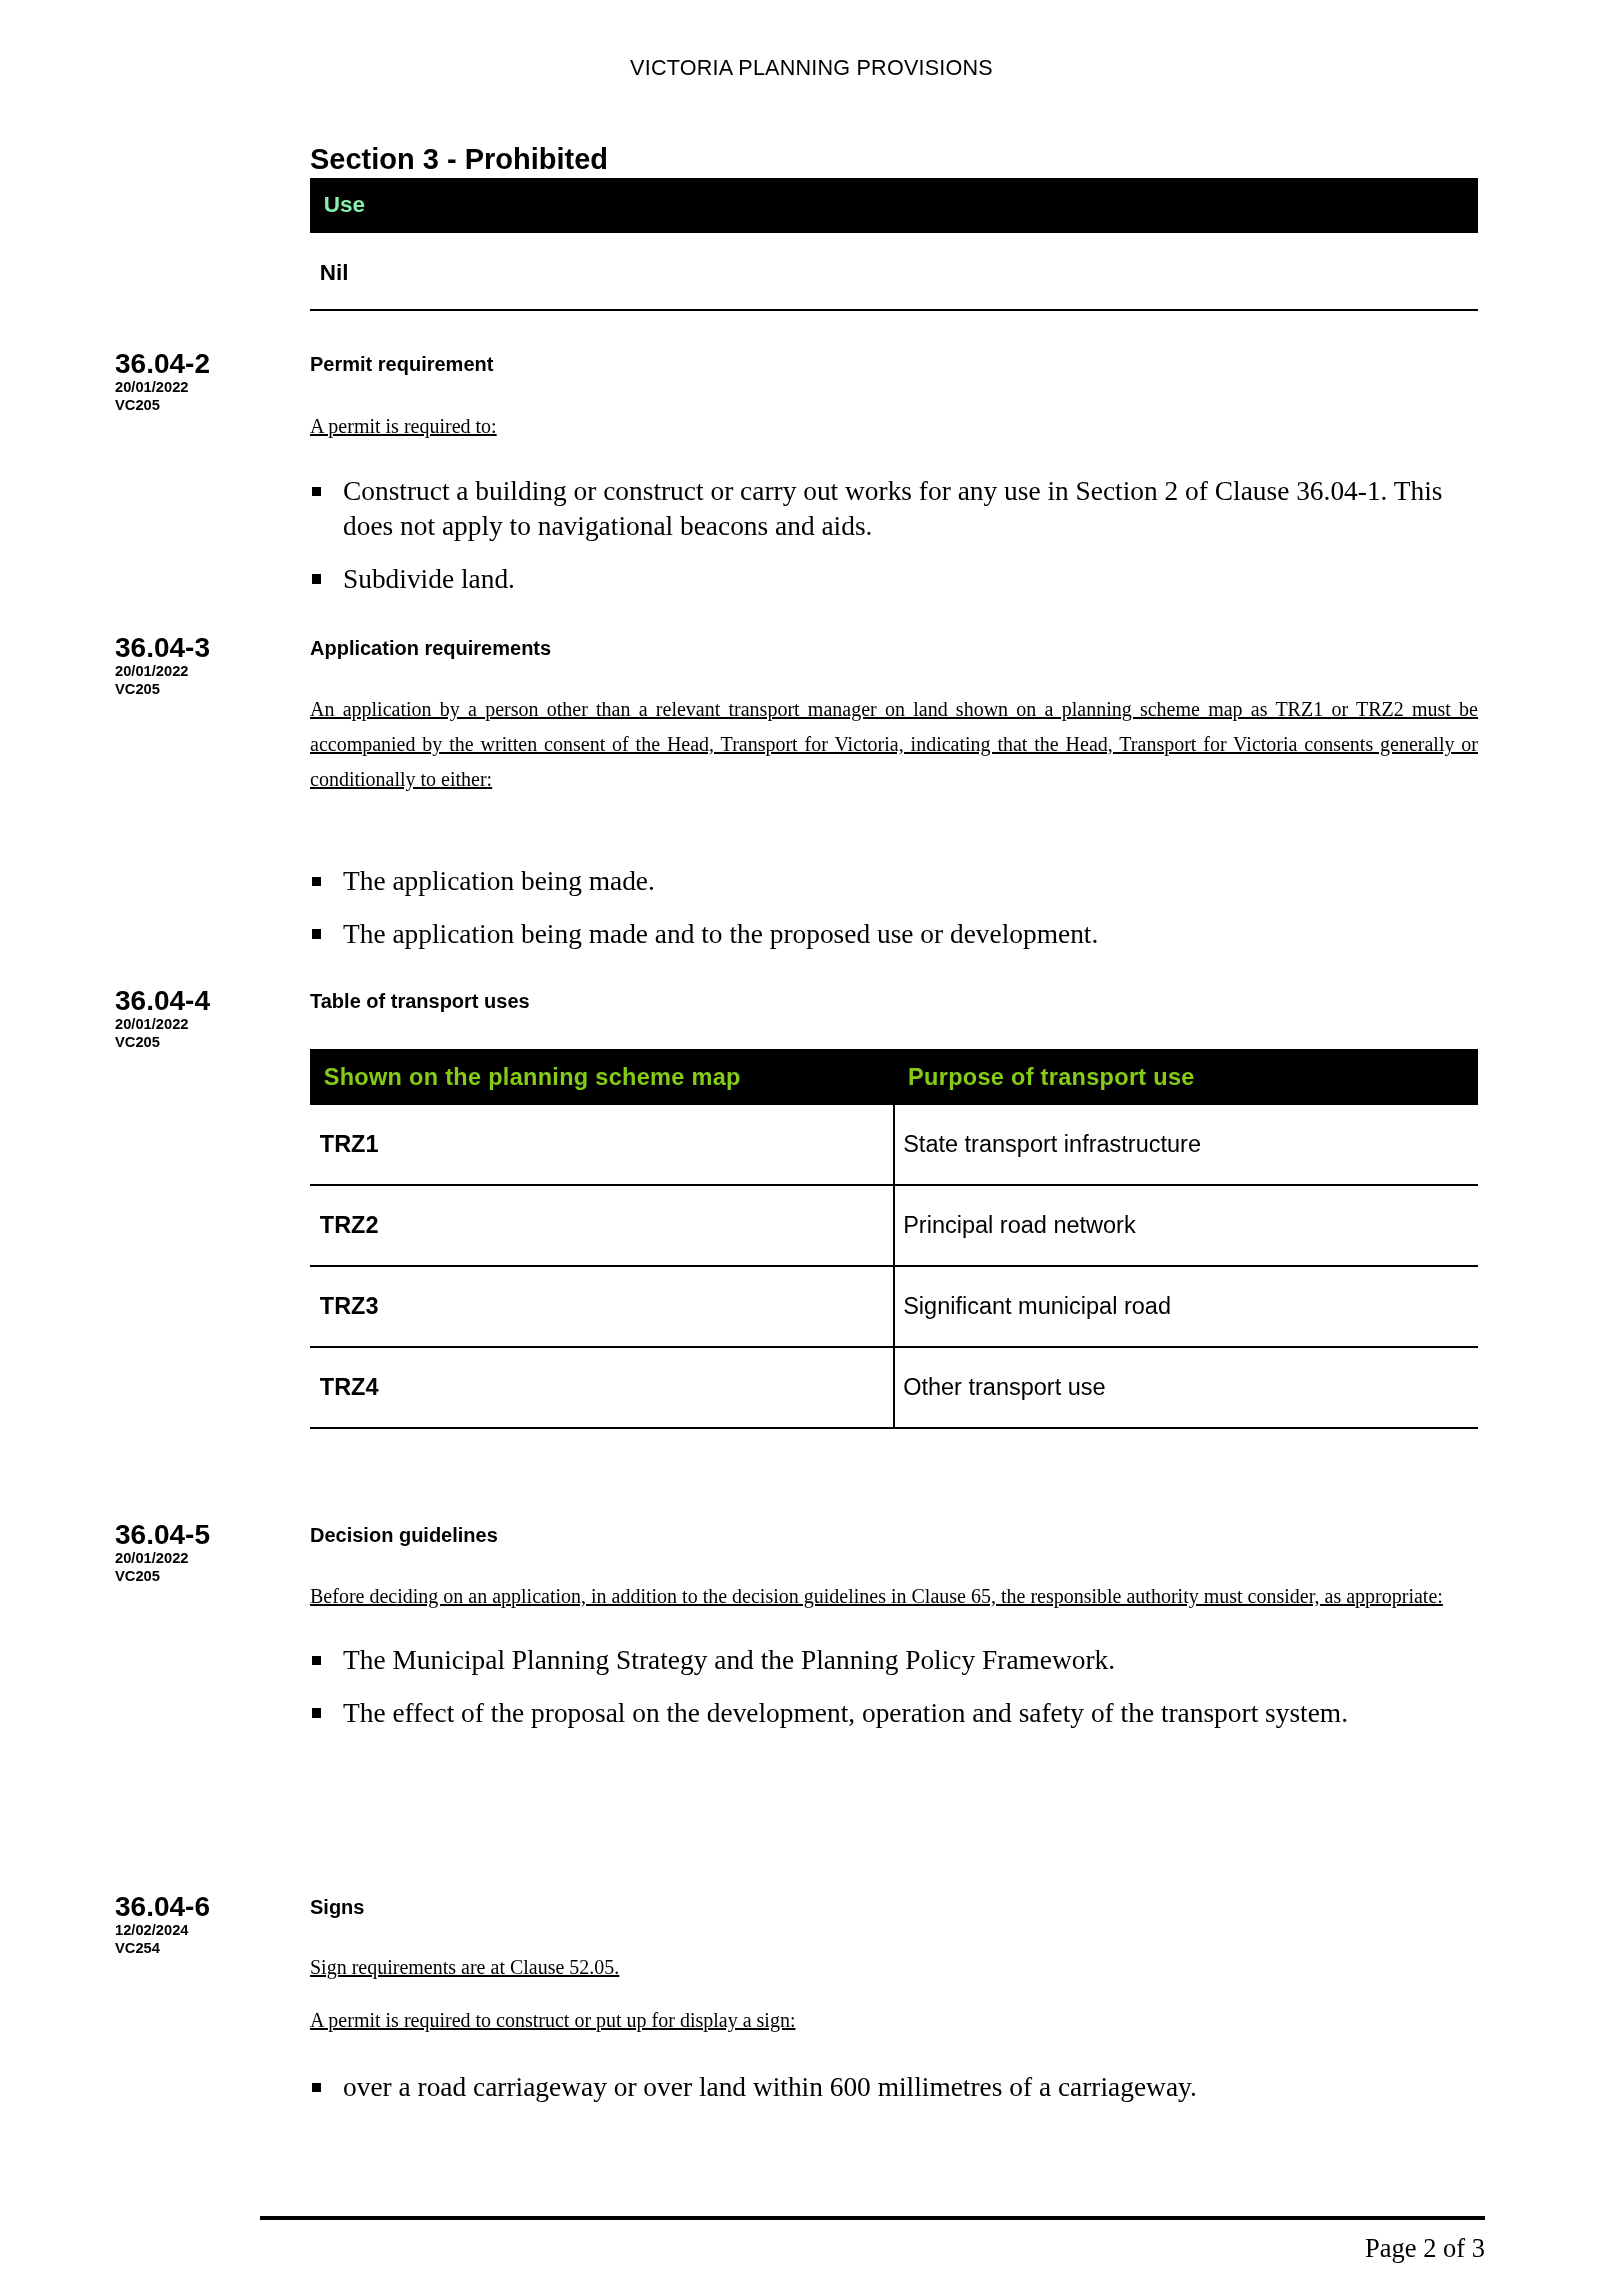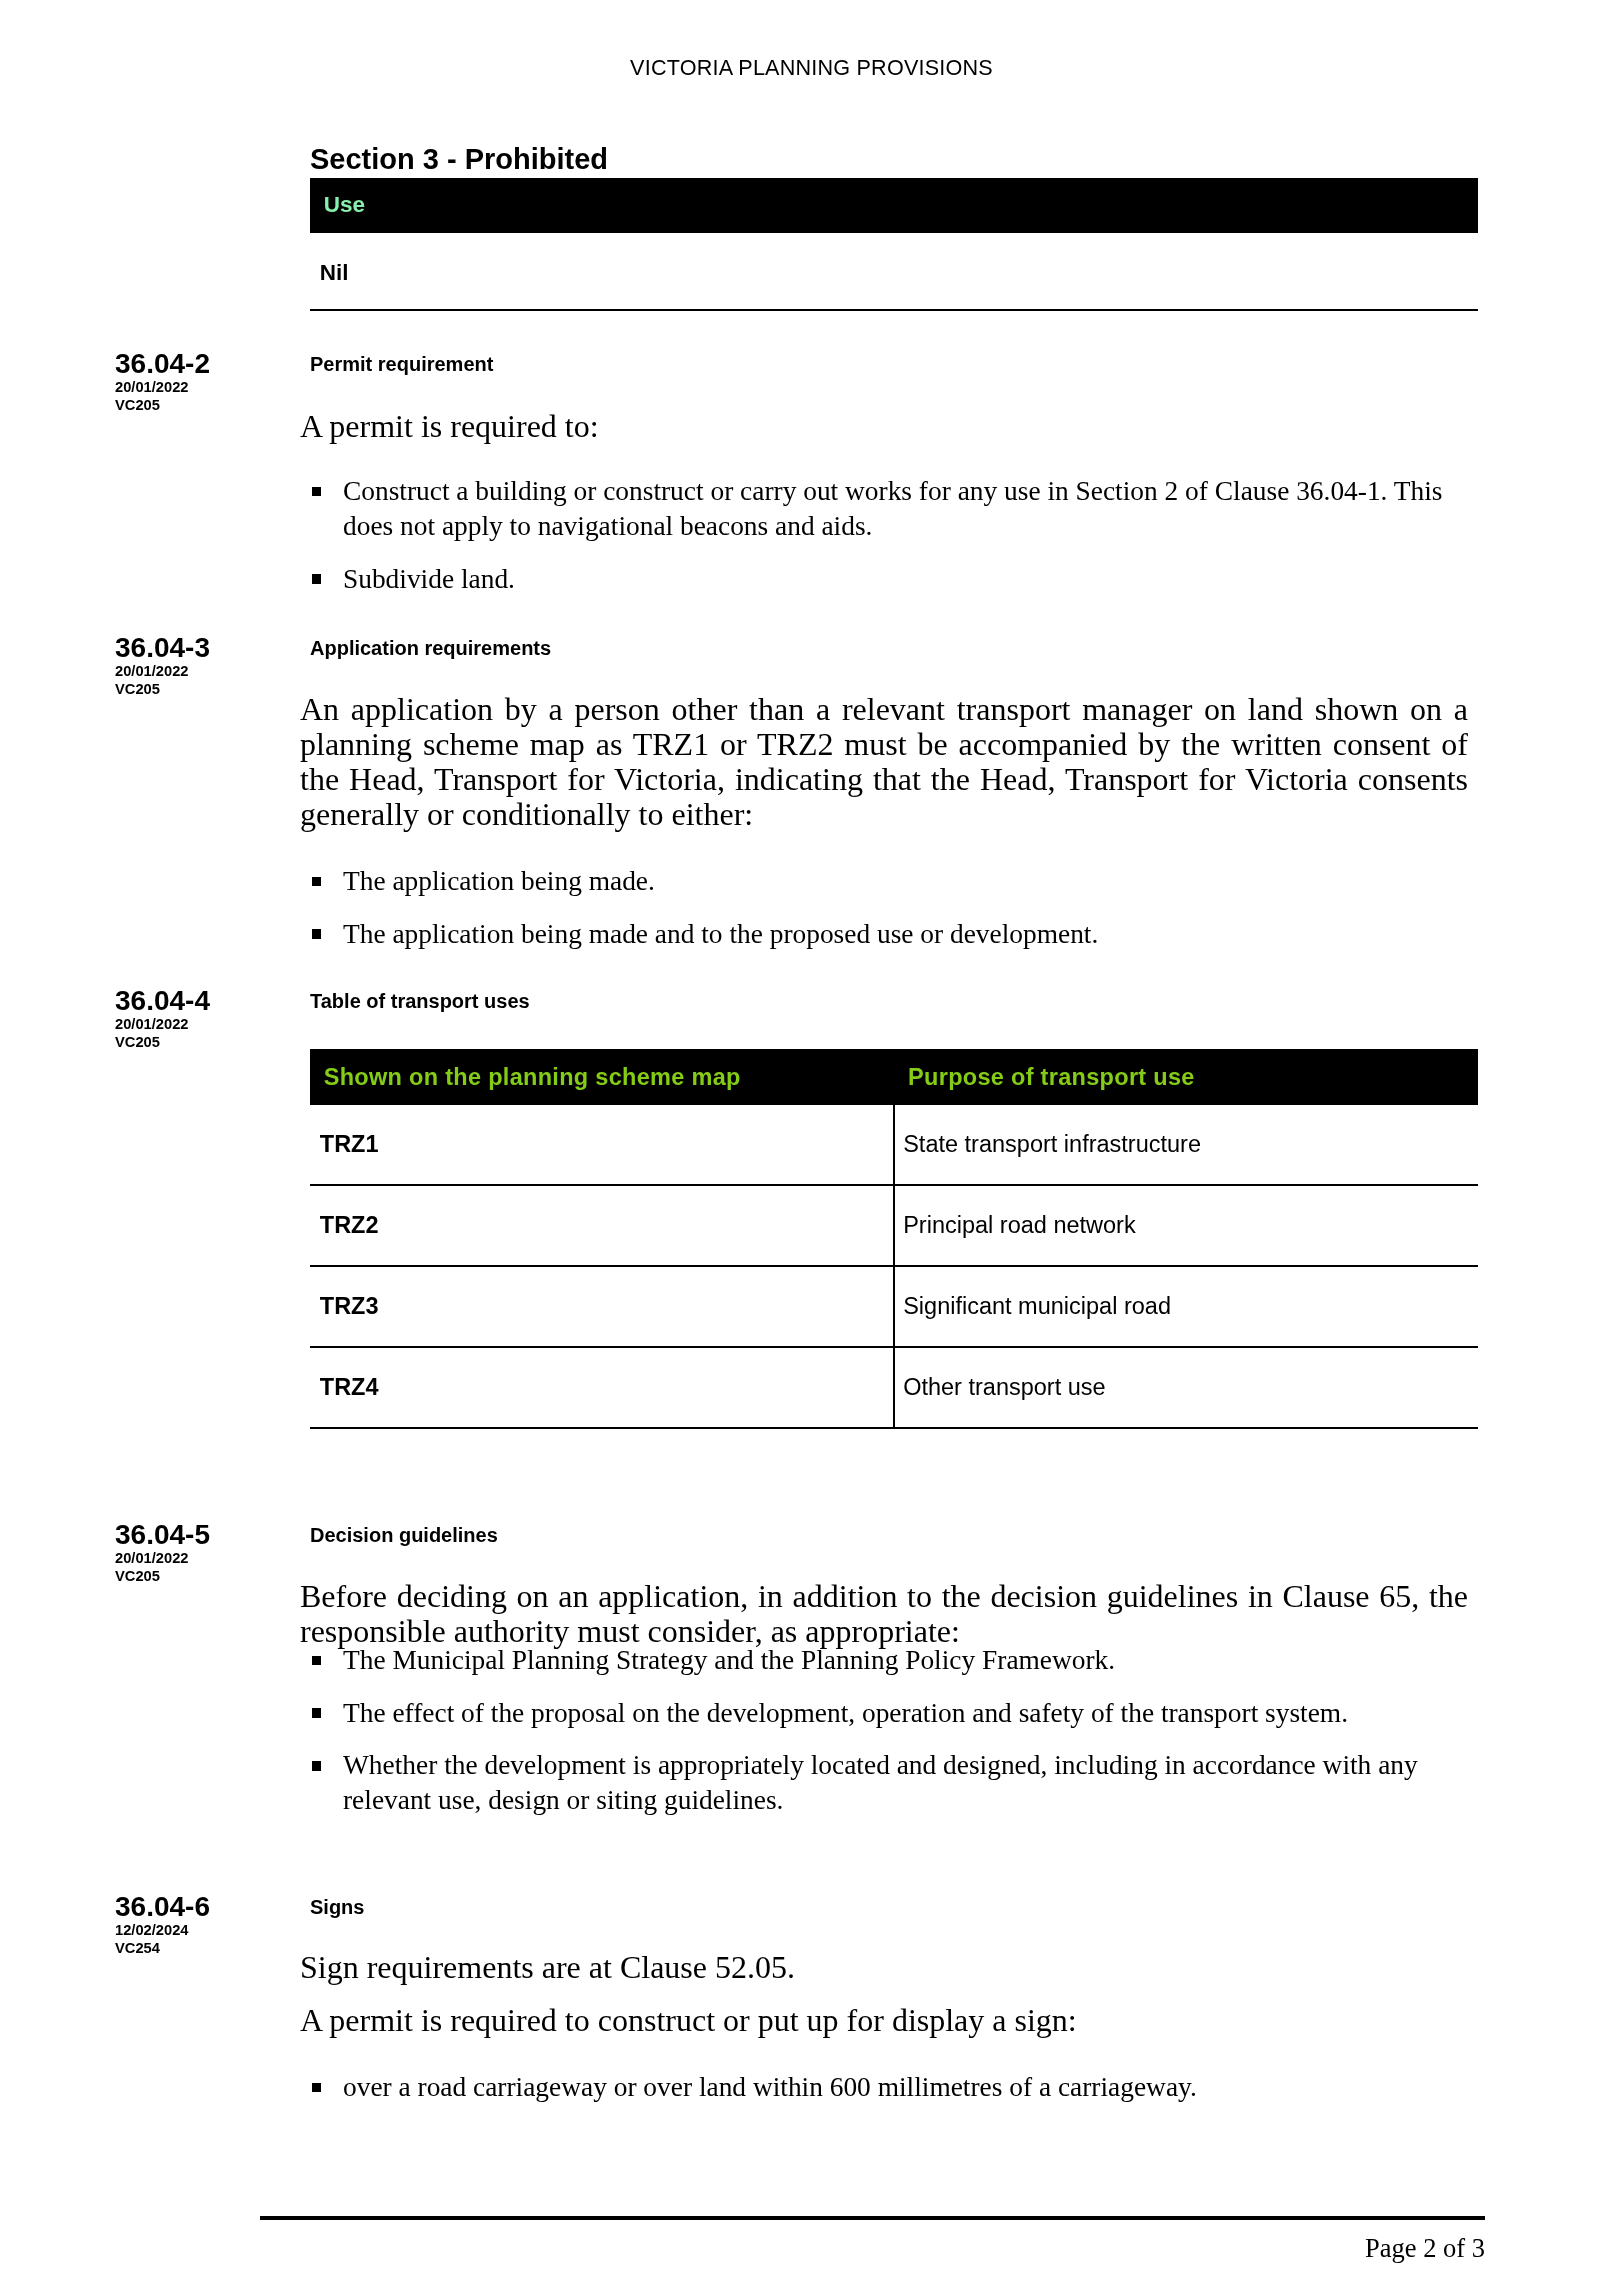--- a/index.html
+++ b/index.html
@@ -15,21 +15,21 @@
   .use-table { left: 310px; width: 1168px; }
   .use-head { background: #000; color: #86efac; height: 55px; font-size: 22.5px; font-weight: bold; padding-left: 13.7px; line-height: 53px; box-sizing: border-box; }
   .use-row { height: 78px; font-size: 22.5px; font-weight: bold; padding-left: 9.8px; line-height: 80px; box-sizing: border-box; border-bottom: 2.9px solid #000; }
 
   .clause-num { left: 115px; width: 176px; }
   .clause-num .num { font-size: 28px; font-weight: bold; line-height: 31px; }
   .clause-num .meta { font-size: 14.7px; line-height: 17.6px; font-weight: bold; }
 
   .heading { left: 310px; font-size: 20px; font-weight: bold; line-height: 33px; }
 
-  .para { left: 300px; width: 1168px; font-size: 32px; line-height: 35px; text-align: justify; }
+  .para { left: 310px; width: 1168px; font-size: 20px; line-height: 35px; text-align: justify; text-decoration: underline; }
   .bullets { left: 310px; width: 1168px; margin: 0; padding: 0; list-style: none; font-size: 27.4px; line-height: 35px; }
   .bullets li { position: relative; padding-left: 33px; margin-bottom: 17.6px; }
   .bullets li .bullet { position: absolute; left: 2px; top: 12.7px; width: 8.8px; height: 9.8px; background: #000; }
 
   .tt { left: 310px; width: 1168px; border-collapse: collapse; }
   .tt th { background: #000; color: #84cc16; text-align: left; font-size: 23.5px; font-weight: bold; height: 56px; padding: 0 13.7px; letter-spacing: 0.3px; }
   .tt th.c1 { width: 557px; }
   .tt td { height: 79px; font-size: 23.5px; border-bottom: 2.9px solid #000; padding: 0 9.8px; vertical-align: middle; }
   .tt td.c1 { font-weight: bold; border-right: 2px solid #000; }
   .tt td.c2 { font-weight: normal; padding-left: 7.8px; }
@@ -108,21 +108,20 @@
 <div class="abs clause-num sans" style="top:1519px;">
   <div class="num">36.04-5</div>
   <div class="meta">20/01/2022</div>
   <div class="meta">VC205</div>
 </div>
 <div class="abs heading sans" style="top:1519px;">Decision guidelines</div>
 <div class="abs para serif" style="top:1579px;">Before deciding on an application, in addition to the decision guidelines in Clause 65, the responsible authority must consider, as appropriate:</div>
 <ul class="abs bullets serif" style="top:1643px;">
   <li><span class="bullet"></span><span>The Municipal Planning Strategy and the Planning Policy Framework.</span></li>
   <li><span class="bullet"></span><span>The effect of the proposal on the development, operation and safety of the transport system.</span></li>
-  <li><span class="bullet"></span><span>Whether the development is appropriately located and designed, including in accordance with any relevant use, design or siting guidelines.</span></li>
 </ul>
 
 <div class="abs clause-num sans" style="top:1891px;">
   <div class="num">36.04-6</div>
   <div class="meta">12/02/2024</div>
   <div class="meta">VC254</div>
 </div>
 <div class="abs heading sans" style="top:1891px;">Signs</div>
 <div class="abs para serif" style="top:1950px;">Sign requirements are at Clause 52.05.</div>
 <div class="abs para serif" style="top:2003px;">A permit is required to construct or put up for display a sign:</div>

